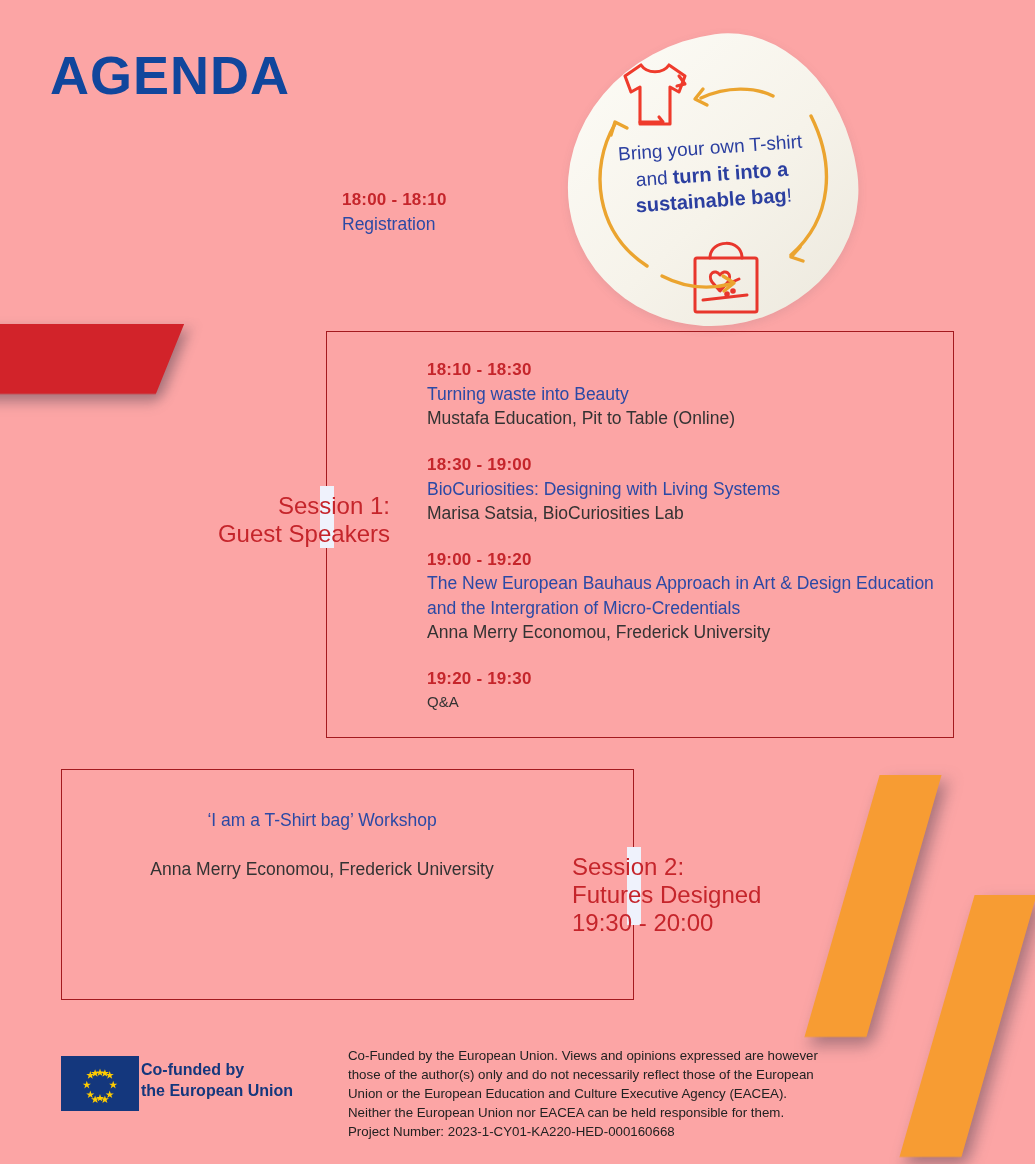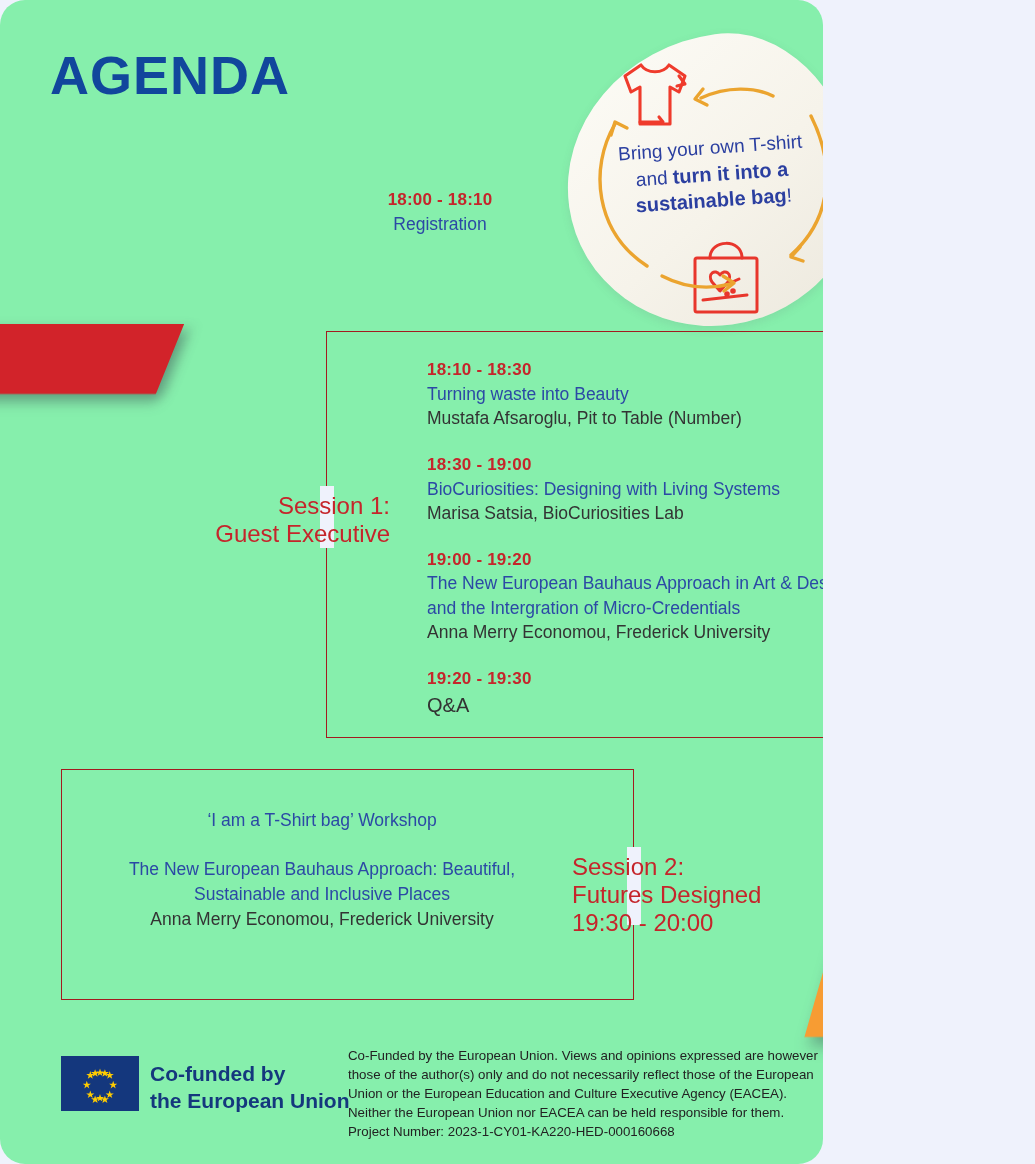--- a/index.html
+++ b/index.html
@@ -4,24 +4,23 @@
 <style>
   * { margin:0; padding:0; box-sizing:border-box; }
   html, body {
     width:1035px; height:1164px;
     background:#eff2fc;
     font-family:"Liberation Sans", sans-serif;
     overflow:hidden;
   }
   #poster {
     position:relative;
-    width:823px; height:1164px;
-    background:#86efac;
+    width:1035px; height:1164px;
+    background:#fca5a5;
     overflow:hidden;
-    border-radius:25px;
   }
 
   
   .red-slab {
     position:absolute;
     left:-120px; top:324px;
     width:290px; height:70px;
     background:#d2232a;
     transform:skewX(-22deg);
     filter:drop-shadow(7px 7px 7px rgba(40,40,60,0.42));
@@ -56,29 +55,29 @@
   .sticker-text {
     position:absolute; left:12px; top:100px; width:266px;
     text-align:center; color:#2b3fa0;
     font-size:19px; line-height:1.30;
     transform:rotate(-4deg);
   }
   .sticker-text b { font-weight:bold; font-size:20px; }
 
   
   .registration {
-    position:absolute; left:330px; top:188px; width:220px;
-    text-align:center; line-height:1.42;
+    position:absolute; left:342px; top:188px; width:220px;
+    text-align:left; line-height:1.42;
   }
 
   
   .t-time   { color:#c5252b; font-size:17px; font-weight:bold; letter-spacing:.2px; }
   .t-title  { color:#2b49a5; font-size:17.5px; }
   .t-person { color:#333333; font-size:17.5px; }
-  .t-plain  { color:#333333; font-size:20px; }
+  .t-plain  { color:#333333; font-size:15px; }
 
   
   .sbox { position:absolute; border:1.6px solid #a31a1f; }
   #session1-box { left:326px; top:331px; width:628px; height:407px; }
   #session2-box { left:61px; top:769px; width:573px; height:231px; }
 
   
   .notch { position:absolute; background:#eff2fc; }
   #notch1 { left:320px; top:486px; width:14px; height:62px; }
   #notch2 { left:627px; top:847px; width:14px; height:78px; }
@@ -95,22 +94,22 @@
 
   
   #session2-items { position:absolute; left:84px; top:808px; width:476px; text-align:center; }
   .s2-item { margin-bottom:24px; line-height:1.42; }
   .s2-item:last-child { margin-bottom:0; }
 
   
   .eu-logo { position:absolute; left:61px; top:1056px; width:78px; height:55px; background:#14377d; }
   .eu-logo svg { display:block; }
   .eu-label {
-    position:absolute; left:150px; top:1060px;
-    color:#14377d; font-size:21px; font-weight:bold; line-height:1.30;
+    position:absolute; left:141px; top:1060px;
+    color:#14377d; font-size:16px; font-weight:bold; line-height:1.30;
   }
   .disclaimer {
     position:absolute; left:348px; top:1046px; width:520px;
     color:#222222; font-size:13.3px; line-height:1.43;
   }
 </style>
 </head>
 <body>
 
 <div id="poster">
@@ -162,27 +161,27 @@
 
   <div class="registration">
     <div class="t-time">18:00 - 18:10</div>
     <div class="t-title">Registration</div>
   </div>
 
   <div class="sbox" id="session1-box"></div>
   <div class="notch" id="notch1"></div>
   <div class="slabel" id="session1-label">
     <div>Session 1:</div>
-    <div>Guest Executive</div>
+    <div>Guest Speakers</div>
   </div>
   <div id="session1-items">
     <div class="s1-item">
       <div class="t-time">18:10 - 18:30</div>
       <div class="t-title">Turning waste into Beauty</div>
-      <div class="t-person">Mustafa Afsaroglu, Pit to Table (Number)</div>
+      <div class="t-person">Mustafa Education, Pit to Table (Online)</div>
     </div>
     <div class="s1-item">
       <div class="t-time">18:30 - 19:00</div>
       <div class="t-title">BioCuriosities: Designing with Living Systems</div>
       <div class="t-person">Marisa Satsia, BioCuriosities Lab</div>
     </div>
     <div class="s1-item">
       <div class="t-time">19:00 - 19:20</div>
       <div class="t-title">The New European Bauhaus Approach in Art &amp; Design Education and the Intergration of Micro-Credentials</div>
       <div class="t-person">Anna Merry Economou, Frederick University</div>
@@ -198,21 +197,20 @@
   <div class="slabel" id="session2-label">
     <div>Session 2:</div>
     <div>Futures Designed</div>
     <div>19:30 - 20:00</div>
   </div>
   <div id="session2-items">
     <div class="s2-item">
       <div class="t-title">‘I am a T-Shirt bag’ Workshop</div>
     </div>
     <div class="s2-item">
-      <div class="t-title">The New European Bauhaus Approach: Beautiful, Sustainable and Inclusive Places</div>
       <div class="t-person">Anna Merry Economou, Frederick University</div>
     </div>
   </div>
 
   <div class="eu-logo">
     <svg width="78" height="55" viewBox="0 0 78 55">
       <rect width="78" height="55" fill="#14377d"></rect>
       <g fill="#ffcc00">
         <polygon points="39,12.5 40.0,15.4 43.1,15.4 40.6,17.2 41.5,20.1 39,18.3 36.5,20.1 37.4,17.2 34.9,15.4 38.0,15.4"></polygon>
         <polygon points="48.7,15.1 49.7,18.0 52.8,18.0 50.3,19.8 51.2,22.7 48.7,20.9 46.2,22.7 47.1,19.8 44.6,18.0 47.7,18.0"></polygon>

